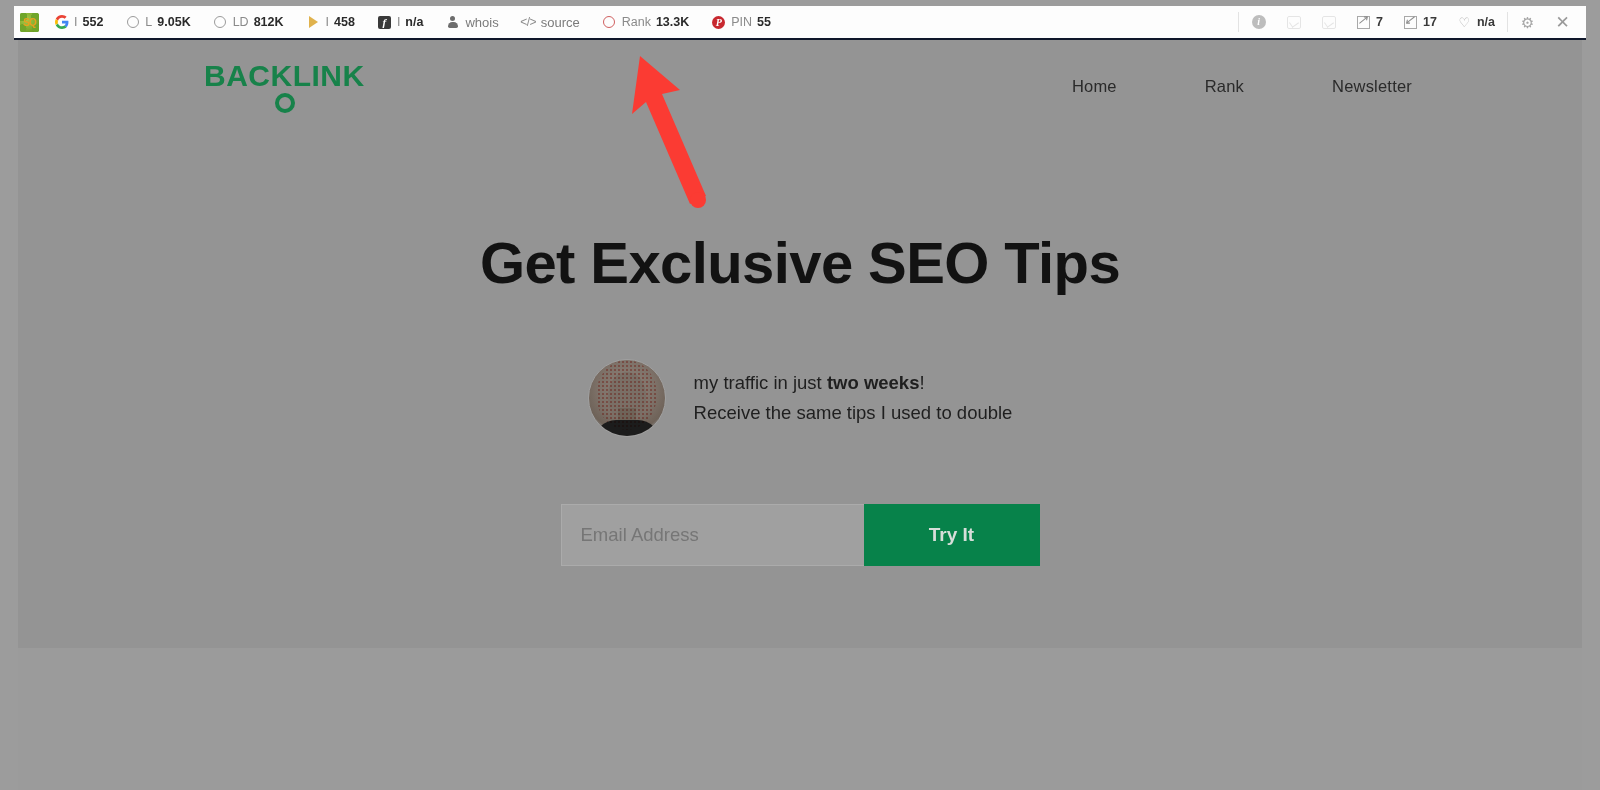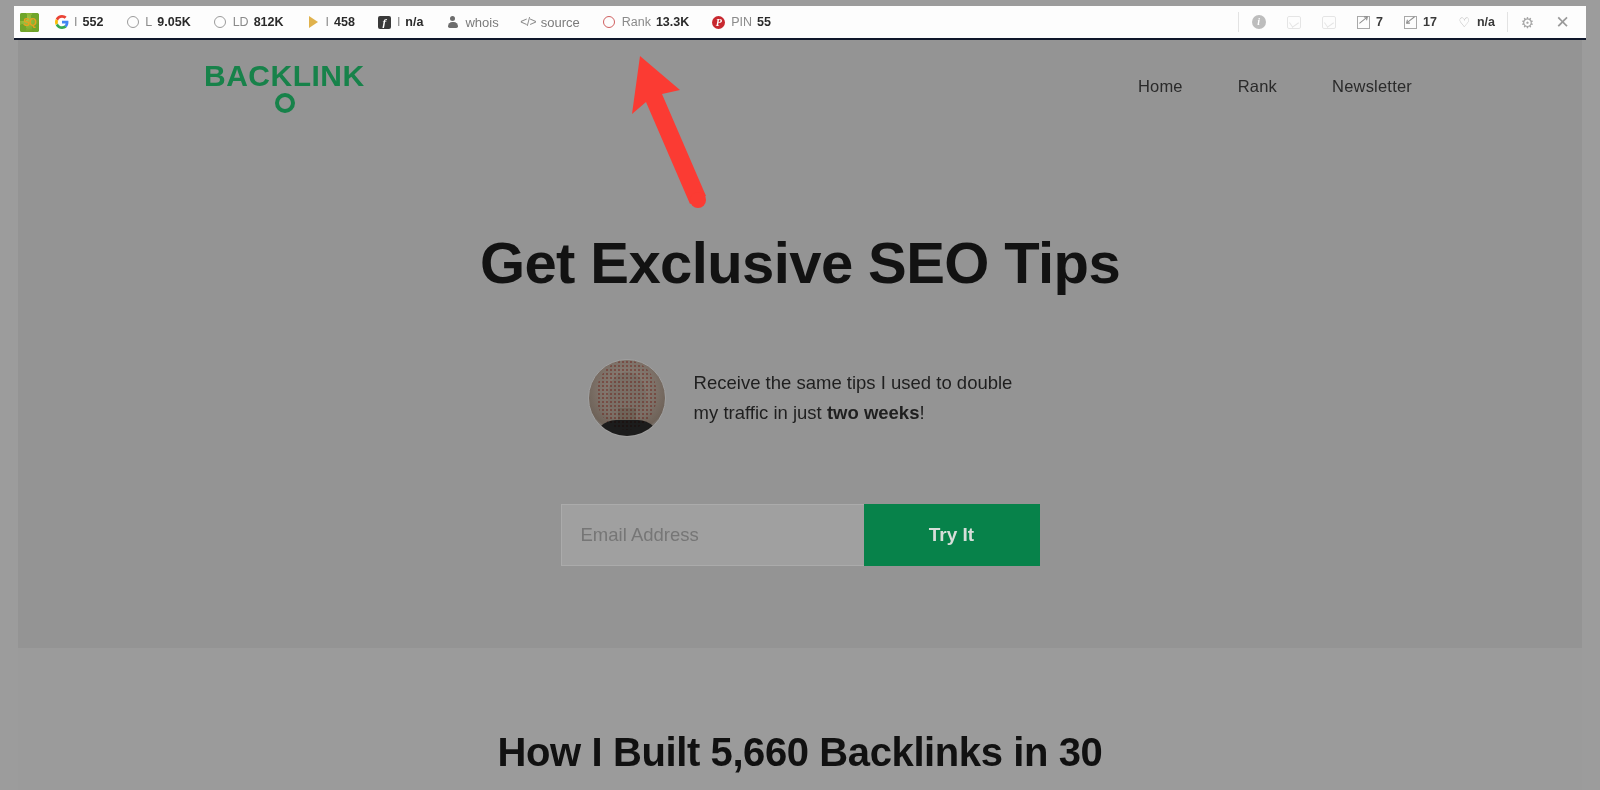--- a/index.html
+++ b/index.html
@@ -251,21 +251,21 @@
     display: inline-block;
     width: 20px; height: 20px;
     border: 4px solid #17824a;
     border-radius: 50%;
     margin-left: 1px;
     margin-bottom: 1px;
   }
   #site-nav {
     margin-left: auto;
     display: flex;
-    gap: 55px;
+    gap: 88px;
     align-items: flex-end;
   }
   #site-nav a {
     color: #2a2a2a;
     font-size: 16.5px;
     text-decoration: none;
     letter-spacing: 0.2px;
   }
 
   
@@ -420,34 +420,31 @@
       <h1 id="hero-title">Get Exclusive SEO Tips</h1>
 
       <div id="pitch">
         <div id="avatar">
           <div class="head"></div>
           <div class="neck"></div>
           <div class="shoulders"></div>
           <div class="speck"></div>
         </div>
         <div id="pitch-text">
+          <div><span>my traffic in just </span><b>two weeks</b><span>!</span></div>
           <div>Receive the same tips I used to double</div>
-          <div><span>my traffic in just </span><b>two weeks</b><span>!</span></div>
         </div>
       </div>
 
       <form id="signup">
         <input id="email-input" type="text" placeholder="Email Address" style="">
         <button id="try-btn" type="submit">Try It</button>
       </form>
     </div>
 
-    <div id="next-section">
-      <h2 id="next-title">How I Built 5,660 Backlinks in 30</h2>
-    </div>
   </div>
 
   <div id="seo-toolbar">
     <div class="tb-left">
 
       <div class="sq-logo">
           <span>SQ</span>
         </div>
 
       <div class="tb-item">

